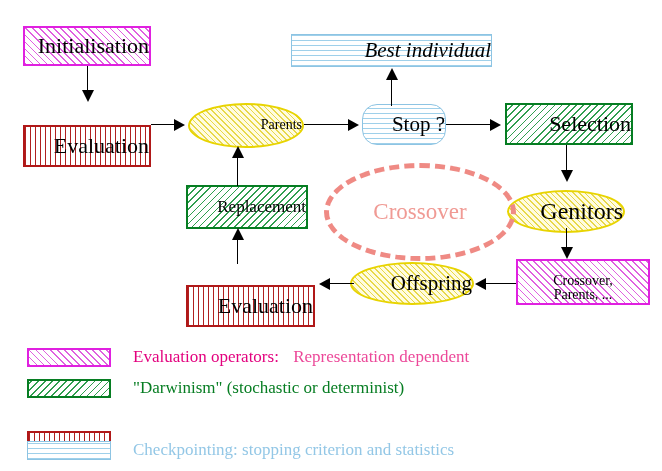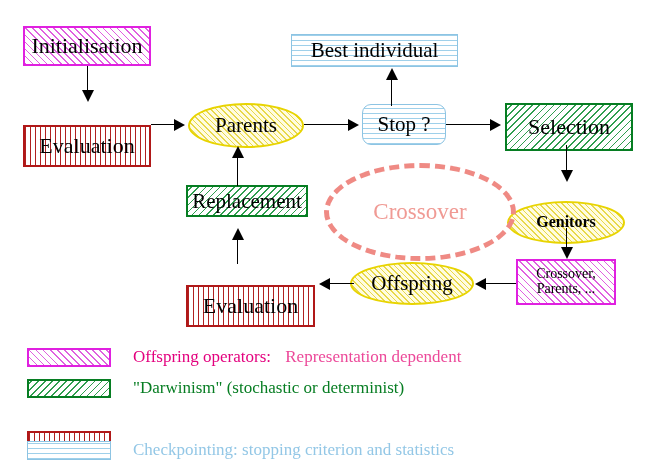--- a/index.html
+++ b/index.html
@@ -1,20 +1,20 @@
 <!DOCTYPE html>
 <html><head>
 <meta charset="utf-8">
 <style>
   html,body{margin:0;padding:0;background:#ffffff;}
   body{width:662px;height:471px;position:relative;overflow:hidden;
        font-family:"Liberation Serif","DejaVu Serif",serif;}
 
   .node{position:absolute;box-sizing:border-box;display:flex;
-        align-items:center;justify-content:center;text-align:center;
+        align-items:center;justify-content:flex-end;text-align:center;
         color:#000;line-height:1.05;}
 
   
   .fill-magenta{
     background-color:#ffffff;
     background-image:repeating-linear-gradient(45deg,
       #e060e0 0px,#e060e0 1.2px,rgba(0,0,0,0) 1.2px,rgba(0,0,0,0) 5px);
     border:2px solid #e020e0;
   }
   .fill-green{
@@ -36,21 +36,21 @@
       #9fd0ea 0px,#9fd0ea 1.2px,rgba(0,0,0,0) 1.2px,rgba(0,0,0,0) 5px);
     border:1.5px solid #8dc4e3;
   }
   .fill-yellow{
     background-color:#fffce0;
     background-image:repeating-linear-gradient(45deg,
       #e8d84a 0px,#e8d84a 1.1px,rgba(0,0,0,0) 1.1px,rgba(0,0,0,0) 4px);
     border:2px solid #e8d400;
   }
   .ellipse{border-radius:50%;}
-  .rounded{border-radius:9px;}
+  .rounded{border-radius:15px;}
 
   .gen-ellipse{
     position:absolute;border-radius:50%;
     border:5px dashed #ef8a84;background:transparent;
     display:flex;align-items:center;justify-content:center;
     color:#f09a94;
   }
 
   
   .ln{position:absolute;background:#000;}
@@ -76,54 +76,54 @@
 <body>
 
 <div class="node fill-magenta" style="left:23px;top:26px;width:128px;height:40px;font-size:22px;">
   <span>Initialisation</span>
 </div>
 
 <div class="node fill-red" style="left:23px;top:103px;width:128px;height:42px;font-size:22px;">
   <span>Evaluation</span>
 </div>
 
-<div class="node fill-yellow ellipse" style="left:188px;top:103px;width:116px;height:45px;font-size:21px;">
+<div class="node fill-yellow ellipse" style="left:188px;top:103px;width:116px;height:45px;font-size:14px;">
   <span>Parents</span>
 </div>
 
 <div class="node fill-blue rounded" style="left:362px;top:104px;width:84px;height:41px;font-size:21px;">
   <span>Stop ?</span>
 </div>
 
-<div class="node fill-blue" style="left:291px;top:34px;width:167px;height:33px;font-size:21px;">
+<div class="node fill-blue" style="left:291px;top:34px;width:201px;height:33px;font-size:21px;font-style:italic;">
   <span>Best individual</span>
 </div>
 
-<div class="node fill-green" style="left:505px;top:103px;width:128px;height:48px;font-size:22px;">
+<div class="node fill-green" style="left:505px;top:103px;width:128px;height:42px;font-size:22px;">
   <span>Selection</span>
 </div>
 
-<div class="node fill-yellow ellipse" style="left:507px;top:201px;width:118px;height:43px;font-size:16px;font-weight:bold;">
+<div class="node fill-yellow ellipse" style="left:507px;top:190px;width:118px;height:43px;font-size:24px;">
   <span>Genitors</span>
 </div>
 
-<div class="node fill-magenta" style="left:516px;top:259px;width:100px;height:46px;font-size:14px;flex-direction:column;">
+<div class="node fill-magenta" style="left:516px;top:259px;width:134px;height:46px;font-size:14px;flex-direction:column;">
   <span>Crossover,</span>
   <span>Parents, ...</span>
 </div>
 
 <div class="node fill-yellow ellipse" style="left:350px;top:262px;width:124px;height:43px;font-size:21px;">
   <span>Offspring</span>
 </div>
 
 <div class="node fill-red" style="left:186px;top:263px;width:129px;height:42px;font-size:22px;">
   <span>Evaluation</span>
 </div>
 
-<div class="node fill-green" style="left:186px;top:185px;width:122px;height:32px;font-size:21px;">
+<div class="node fill-green" style="left:186px;top:185px;width:122px;height:44px;font-size:17px;">
   <span>Replacement</span>
 </div>
 
 <div class="gen-ellipse" style="left:324px;top:163px;width:182px;height:88px;font-size:23px;">
   <span>Crossover</span>
 </div>
 
 <div class="ln vline" style="left:87px;top:66px;height:27px;"></div>
 <div class="arw arw-d" style="left:82px;top:90px;"></div>
 
@@ -153,21 +153,21 @@
 
 <div class="ln vline" style="left:237px;top:232px;height:32px;"></div>
 <div class="arw arw-u" style="left:232px;top:228px;"></div>
 
 <div class="ln vline" style="left:237px;top:155px;height:31px;"></div>
 <div class="arw arw-u" style="left:232px;top:146px;"></div>
 
 <div class="legend-row" style="top:347px;">
   <div class="swatch fill-magenta"></div>
   <div class="legend-text">
-    <span class="lg-magenta">Offspring operators:</span>
+    <span class="lg-magenta">Evaluation operators:</span>
     <span class="lg-gold" style="margin-left:10px;">Representation dependent</span>
   </div>
 </div>
 
 <div class="legend-row" style="top:378px;">
   <div class="swatch fill-green"></div>
   <div class="legend-text lg-green">"Darwinism" (stochastic or determinist)</div>
 </div>
 
 <div class="legend-row" style="top:409px;">

